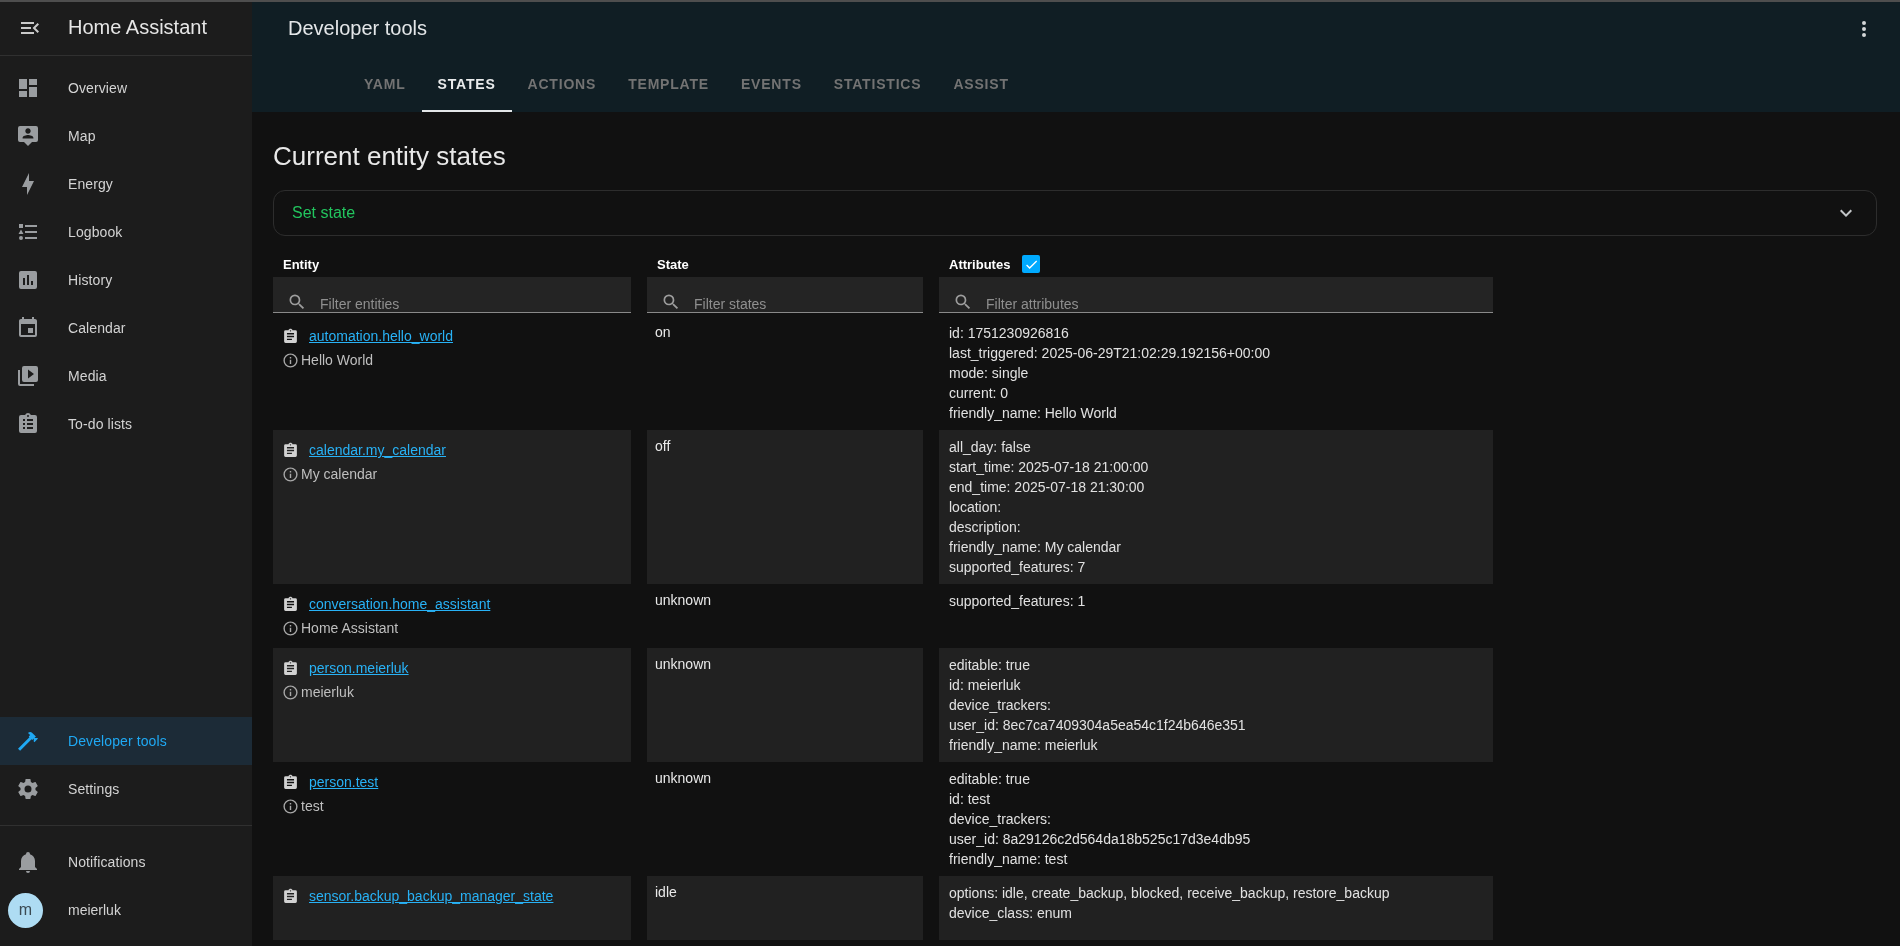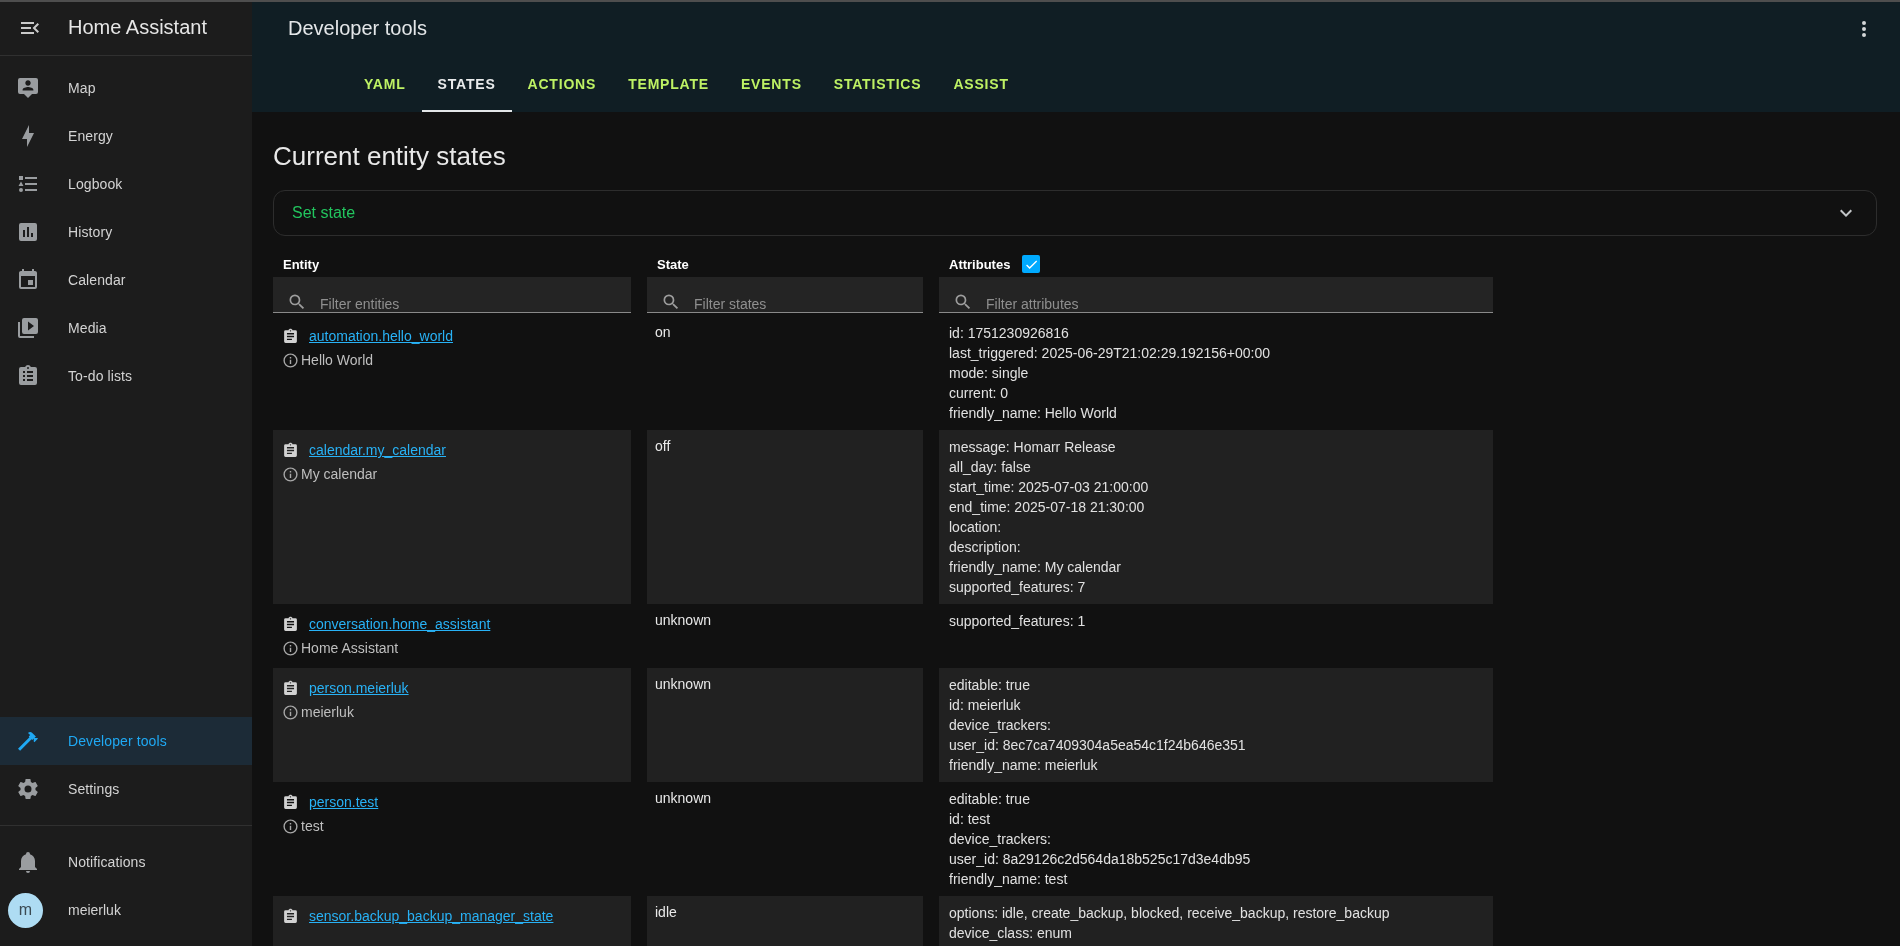--- a/index.html
+++ b/index.html
@@ -27,21 +27,21 @@
   .avatar { width:35px; height:35px; border-radius:50%; background:var(--avatar_bg); color:#3b4a52; display:flex; align-items:center; justify-content:center; font-size:16px; }
   .user-row .label { margin-left:25px; font-size:14px; font-weight:500; color:#d3d3d3; }
 
   
   .main { flex:1; display:flex; flex-direction:column; min-width:0; }
   .app-header { background:var(--app_header); flex:none; }
   .header-row { height:57px; display:flex; align-items:center; padding:0 24px 0 36px; }
   .header-title { font-size:20px; font-weight:400; color:#e4e7e9; }
   .kebab { margin-left:auto; width:24px; height:24px; color:#d4d7d8; cursor:pointer; }
   .tabs { display:flex; height:55px; padding-left:96px; }
-  .tab { display:flex; align-items:center; padding:0 16px; font-size:14px; font-weight:700; letter-spacing:.8px; color:#bef264; border-bottom:2px solid transparent; cursor:pointer; }
+  .tab { display:flex; align-items:center; padding:0 16px; font-size:14px; font-weight:700; letter-spacing:.8px; color:#737373; border-bottom:2px solid transparent; cursor:pointer; }
   .tab.active { color:#e9ebec; border-bottom-color:#e3e6e8; }
 
   
   .content { flex:1; background:#111; padding:0 23px 0 21px; overflow:hidden; }
   .page-title { font-size:26px; font-weight:400; color:#e8e8e8; margin-top:27px; line-height:34px; }
 
   .set-state { margin-top:17px; height:46px; border:1px solid #2d2d2d; border-radius:12px; display:flex; align-items:center; padding:0 18px; cursor:pointer; }
   .set-state .ss-label { font-size:16px; font-weight:500; color:#22c55e; }
   .set-state .chev { margin-left:auto; width:24px; height:24px; color:#c3c6c8; }
 
@@ -83,20 +83,28 @@
   <aside class="sidebar">
     <div class="sidebar-header">
       <span class="menu-icon">
           <svg viewBox="0 0 24 24">
             <path d="M21,15.61L19.59,17L14.58,12L19.59,7L21,8.39L17.44,12L21,15.61M3,6H16V8H3V6M3,13V11H13V13H3M3,18V16H16V18H3Z"></path>
           </svg>
         </span>
       <span class="sidebar-title">Home Assistant</span>
     </div>
     <nav class="side-nav">
+        <div class="side-item">
+    <span class="icon">
+            <svg viewBox="0 0 24 24">
+              <path d="M13,3V9H21V3M13,21H21V11H13M3,21H11V15H3M3,13H11V3H3V13Z"></path>
+            </svg>
+          </span>
+    <span class="label">Overview</span>
+  </div>
         <div class="side-item">
     <span class="icon">
             <svg viewBox="0 0 24 24">
               <path d="M20,2H4A2,2 0 0,0 2,4V16A2,2 0 0,0 4,18H8L12,22L16,18H20A2,2 0 0,0 22,16V4A2,2 0 0,0 20,2M12,4.3C13.5,4.3 14.7,5.52 14.7,7C14.7,8.5 13.5,9.7 12,9.7C10.5,9.7 9.3,8.5 9.3,7C9.3,5.52 10.5,4.3 12,4.3M17.4,14.6H6.6V13.7C6.6,11.9 10.2,10.9 12,10.9C13.8,10.9 17.4,11.9 17.4,13.7V14.6Z"></path>
             </svg>
           </span>
     <span class="label">Map</span>
   </div>
         <div class="side-item">
     <span class="icon">
@@ -299,23 +307,22 @@
         <span class="icon">
                     <svg viewBox="0 0 24 24">
                       <path d="M11,9H13V7H11M12,20C7.59,20 4,16.41 4,12C4,7.59 7.59,4 12,4C16.41,4 20,7.59 20,12C20,16.41 16.41,20 12,20M12,2A10,10 0 0,0 2,12A10,10 0 0,0 12,22A10,10 0 0,0 22,12A10,10 0 0,0 12,2M11,17H13V11H11V17Z"></path>
                     </svg>
                   </span>
         <span class="entity-name">My calendar</span>
       </div>
     </div>
     <div class="cell state-cell">off</div>
     <div class="cell attrs-cell">
-                <div class="attr-line">message: Homarr Release</div>
                 <div class="attr-line">all_day: false</div>
-                <div class="attr-line">start_time: 2025-07-03 21:00:00</div>
+                <div class="attr-line">start_time: 2025-07-18 21:00:00</div>
                 <div class="attr-line">end_time: 2025-07-18 21:30:00</div>
                 <div class="attr-line">location:</div>
                 <div class="attr-line">description:</div>
                 <div class="attr-line">friendly_name: My calendar</div>
                 <div class="attr-line">supported_features: 7</div>
               </div>
   </div>
             <div class="trow">
     <div class="cell entity-cell">
       <div class="eline">

